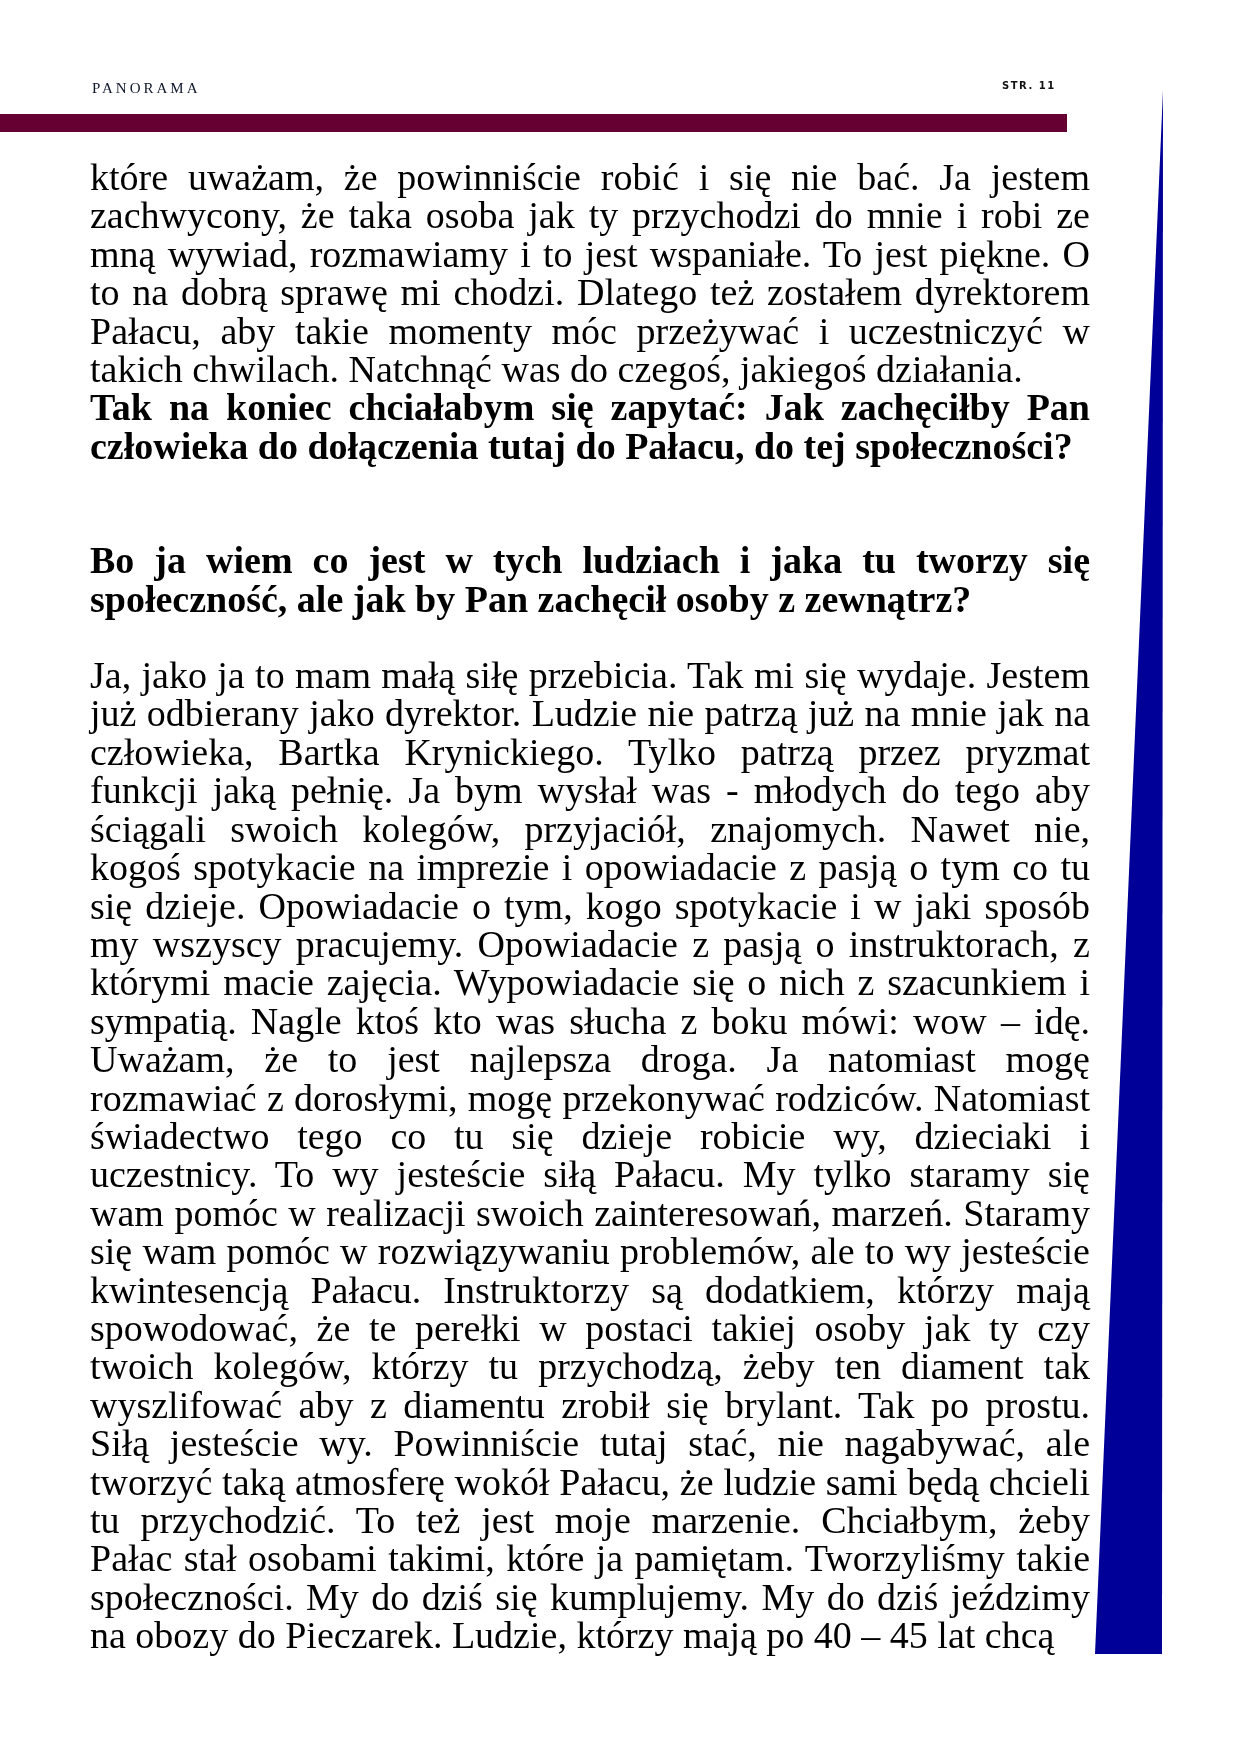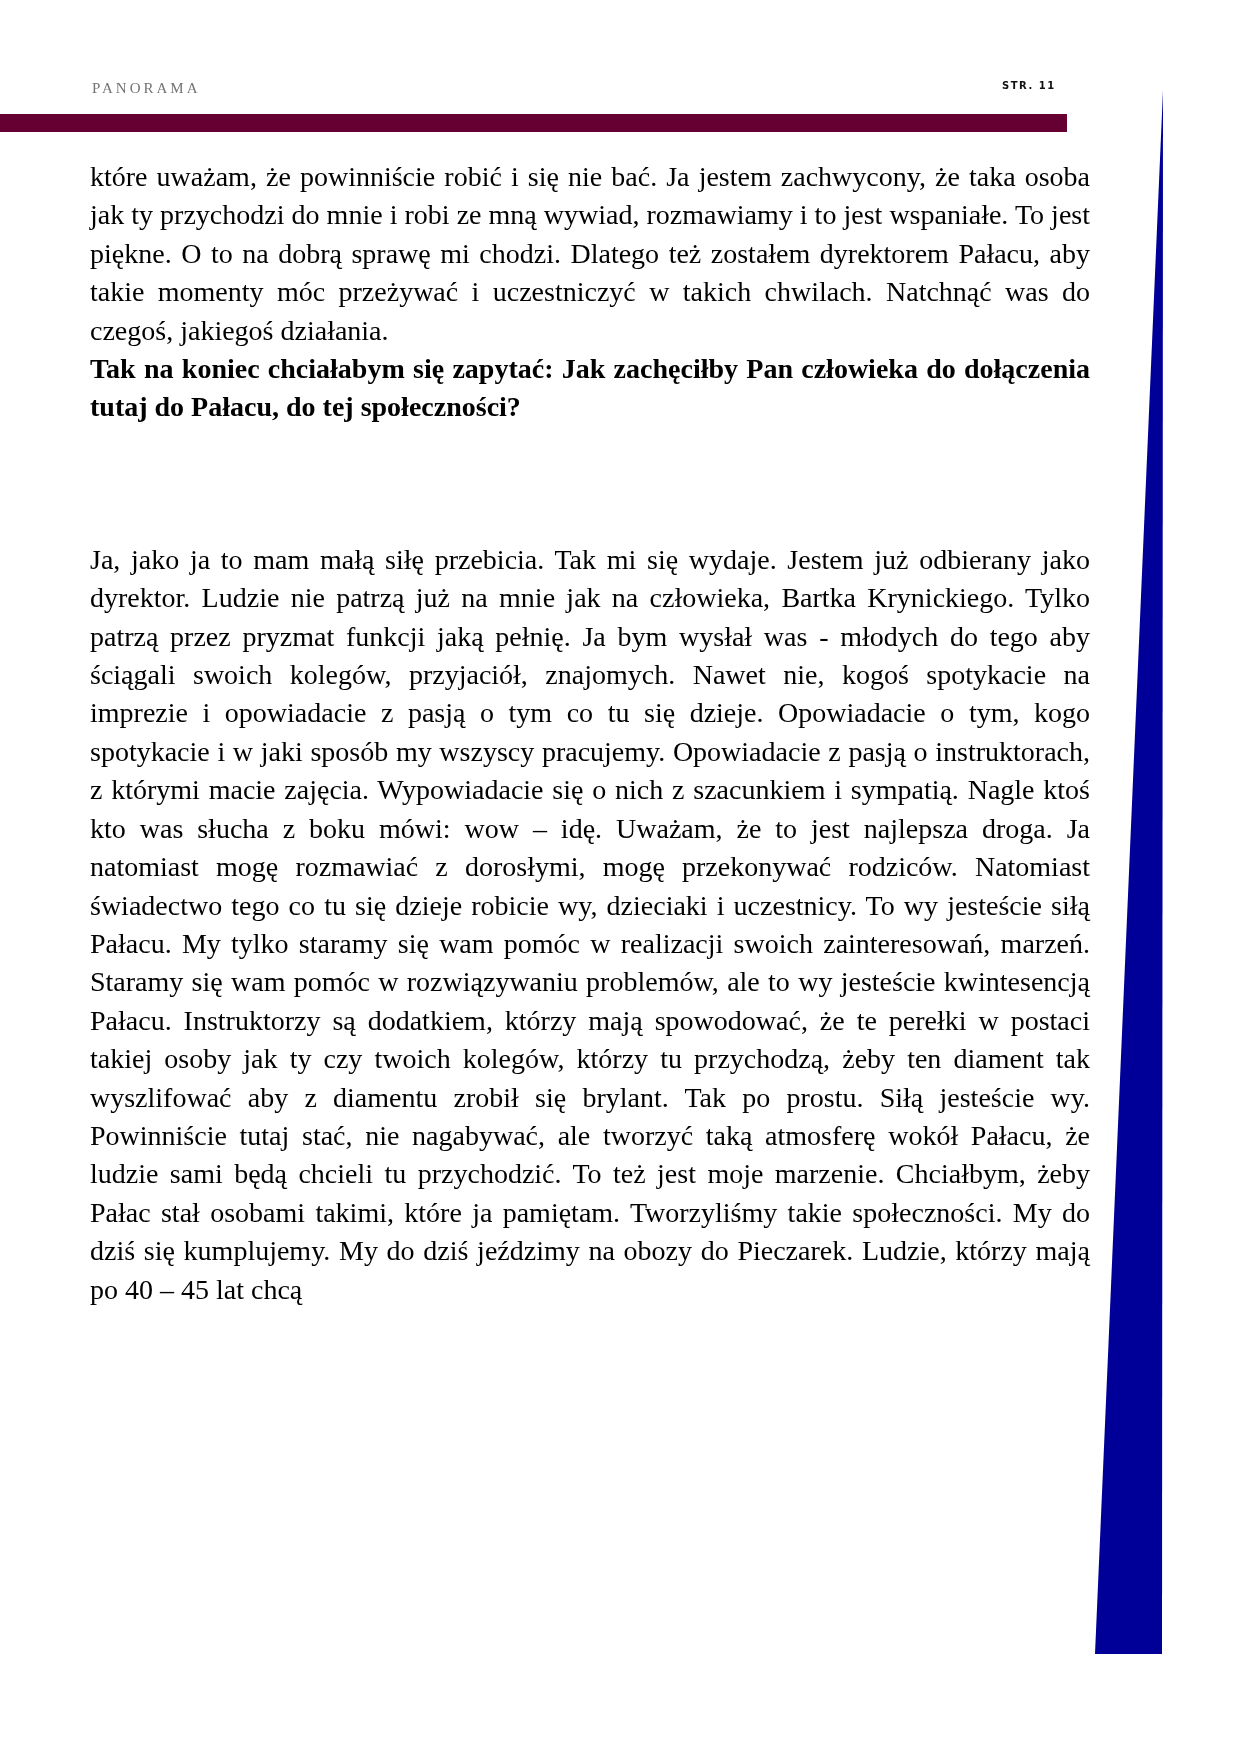--- a/index.html
+++ b/index.html
@@ -1,31 +1,31 @@
 <!DOCTYPE html>
 <html><head>
   <meta charset="utf-8">
   <style>
     html, body { margin: 0; padding: 0; background: #ffffff; }
     body { width: 1240px; height: 1754px; position: relative; overflow: hidden; }
     .header-title {
       position: absolute; left: 92px; top: 80px;
-      font-family: "Liberation Serif", serif; font-size: 15px; letter-spacing: 3px; color: #737373;
+      font-family: "Liberation Serif", serif; font-size: 15px; letter-spacing: 3px; color: #0f172a;
     }
     .page-number {
       position: absolute; left: 1002px; top: 80px;
       font-family: "DejaVu Sans", sans-serif; font-weight: bold; font-size: 10px; letter-spacing: 1.5px; color: #111;
     }
     .top-bar {
       position: absolute; left: 0; top: 114px; width: 1067px; height: 18px;
     }
     .wedge { position: absolute; left: 0; top: 0; width: 1240px; height: 1754px; pointer-events: none; }
     .content {
       position: absolute; left: 90px; top: 158px; width: 1000px;
-      font-family: "Liberation Serif", serif; font-size: 28px; line-height: 38.4px; color: #000;
+      font-family: "Liberation Serif", serif; font-size: 38px; line-height: 38.4px; color: #000;
     }
     .content p { margin: 0; text-align: justify; }
     .content p.q { font-weight: bold; }
     .gap { height: 38px; }
   </style>
 </head>
 <body>
 
 <div class="header-title">PANORAMA</div>
 <div class="page-number">STR. 11</div>
@@ -33,15 +33,16 @@
 
 <svg class="wedge" viewBox="0 0 1240 1754">
   <polygon id="wedge-shape" points="1163,90 1162,1654 1095,1654" fill="#000099"></polygon>
 </svg>
 
 <div class="content">
   <p>które uważam, że powinniście robić i się nie bać. Ja jestem zachwycony, że taka osoba jak ty przychodzi do mnie i robi ze mną wywiad, rozmawiamy i to jest wspaniałe. To jest piękne. O to na dobrą sprawę mi chodzi. Dlatego też zostałem dyrektorem Pałacu, aby takie momenty móc przeżywać i uczestniczyć w takich chwilach. Natchnąć was do czegoś, jakiegoś działania.</p>
   <p class="q">Tak na koniec chciałabym się zapytać: Jak zachęciłby Pan człowieka do dołączenia tutaj do Pałacu, do tej społeczności?</p>
   <div class="gap"></div>
   <div class="gap"></div>
+  <p class="q">Bo ja wiem co jest w tych ludziach i jaka tu tworzy się społeczność, ale jak by Pan zachęcił osoby z zewnątrz?</p>
   <div class="gap"></div>
   <p>Ja, jako ja to mam małą siłę przebicia. Tak mi się wydaje. Jestem już odbierany jako dyrektor. Ludzie nie patrzą już na mnie jak na człowieka, Bartka Krynickiego. Tylko patrzą przez pryzmat funkcji jaką pełnię. Ja bym wysłał was - młodych do tego aby ściągali swoich kolegów, przyjaciół, znajomych. Nawet nie, kogoś spotykacie na imprezie i opowiadacie z pasją o tym co tu się dzieje. Opowiadacie o tym, kogo spotykacie i w jaki sposób my wszyscy pracujemy. Opowiadacie z pasją o instruktorach, z którymi macie zajęcia. Wypowiadacie się o nich z szacunkiem i sympatią. Nagle ktoś kto was słucha z boku mówi: wow – idę. Uważam, że to jest najlepsza droga. Ja natomiast mogę rozmawiać z dorosłymi, mogę przekonywać rodziców. Natomiast świadectwo tego co tu się dzieje robicie wy, dzieciaki i uczestnicy. To wy jesteście siłą Pałacu. My tylko staramy się wam pomóc w realizacji swoich zainteresowań, marzeń. Staramy się wam pomóc w rozwiązywaniu problemów, ale to wy jesteście kwintesencją Pałacu. Instruktorzy są dodatkiem, którzy mają spowodować, że te perełki w postaci takiej osoby jak ty czy twoich kolegów, którzy tu przychodzą, żeby ten diament tak  wyszlifować aby z diamentu zrobił się brylant. Tak po prostu. Siłą jesteście wy. Powinniście tutaj stać, nie nagabywać, ale tworzyć taką atmosferę wokół Pałacu, że ludzie sami będą chcieli tu przychodzić. To też jest moje marzenie. Chciałbym, żeby Pałac stał osobami takimi, które ja pamiętam. Tworzyliśmy takie społeczności. My do dziś się kumplujemy. My do dziś jeździmy na obozy do Pieczarek. Ludzie, którzy mają po 40 – 45 lat chcą</p>
 </div>
 
 </body></html>

